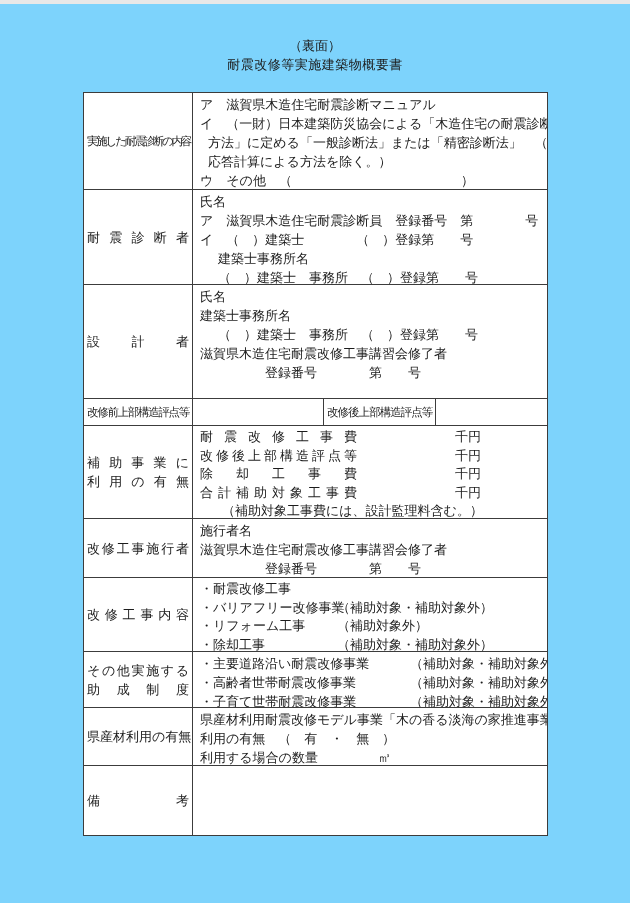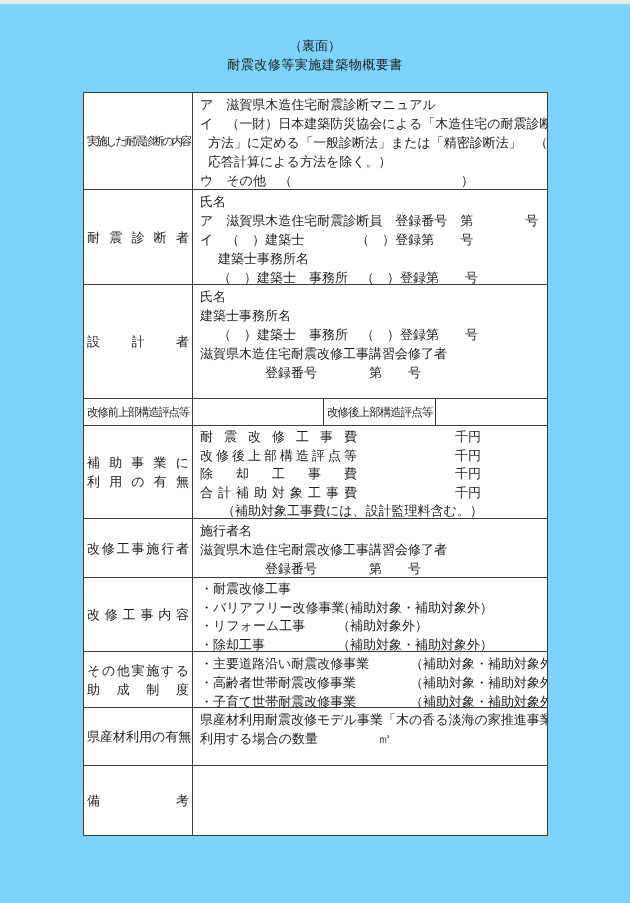--- a/index.html
+++ b/index.html
@@ -157,20 +157,21 @@
         <div class="line"><span class="item-name8">・子育て世帯耐震改修事業</span><span>（補助対象・補助対象外）</span></div>
       </div>
     </div>
 
     <div class="row rh9">
       <div class="lbl-cell">
         <div class="lbl-line">県産材利用の有無</div>
       </div>
       <div class="content-cell">
         <div class="line">県産材利用耐震改修モデル事業「木の香る淡海の家推進事業」</div>
+        <div class="line">利用の有無　（　有　・　無　）</div>
         <div class="line"><span class="qty-label">利用する場合の数量</span><span>㎥</span></div>
       </div>
     </div>
 
     <div class="row rh10">
       <div class="lbl-cell">
         <div class="lbl-line">備考</div>
       </div>
       <div class="content-cell"></div>
     </div>

